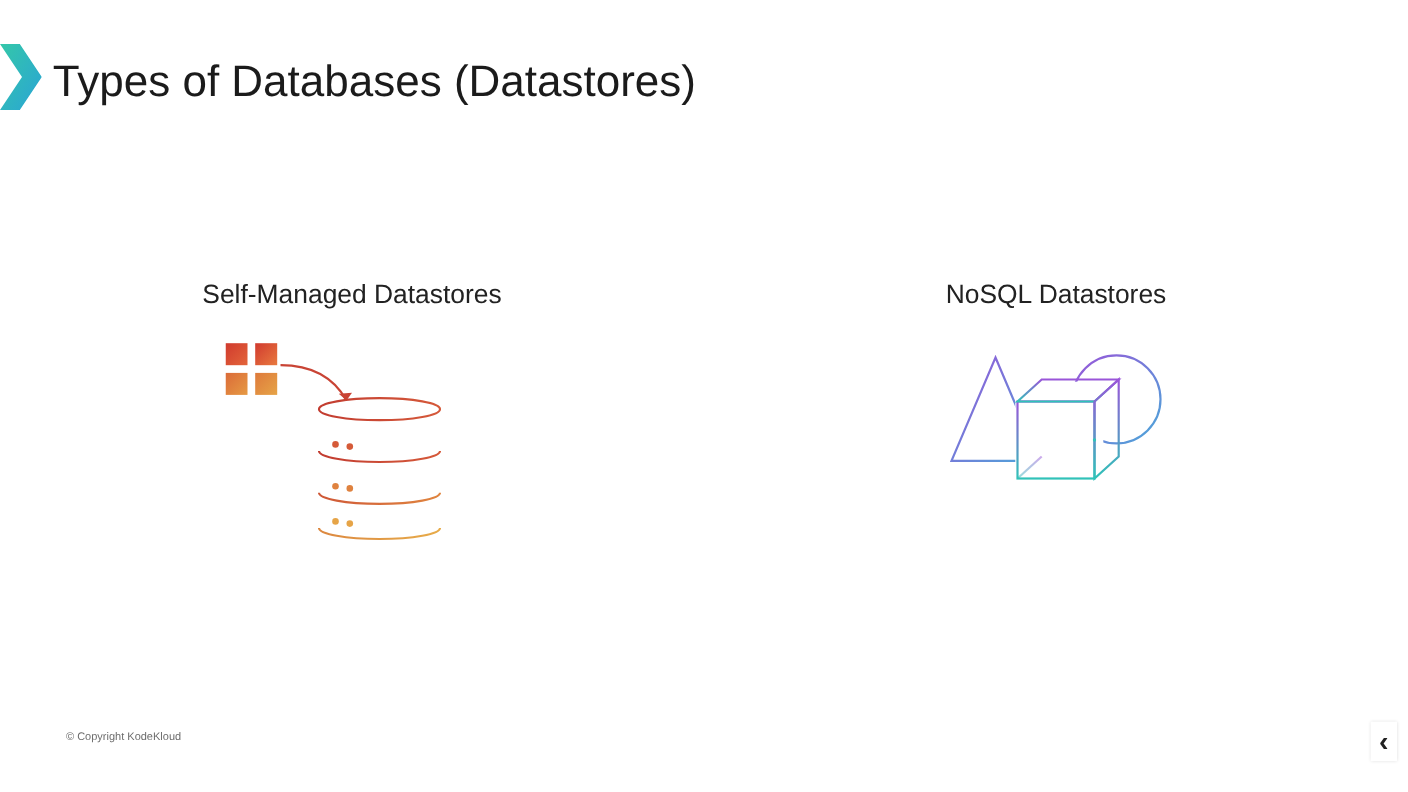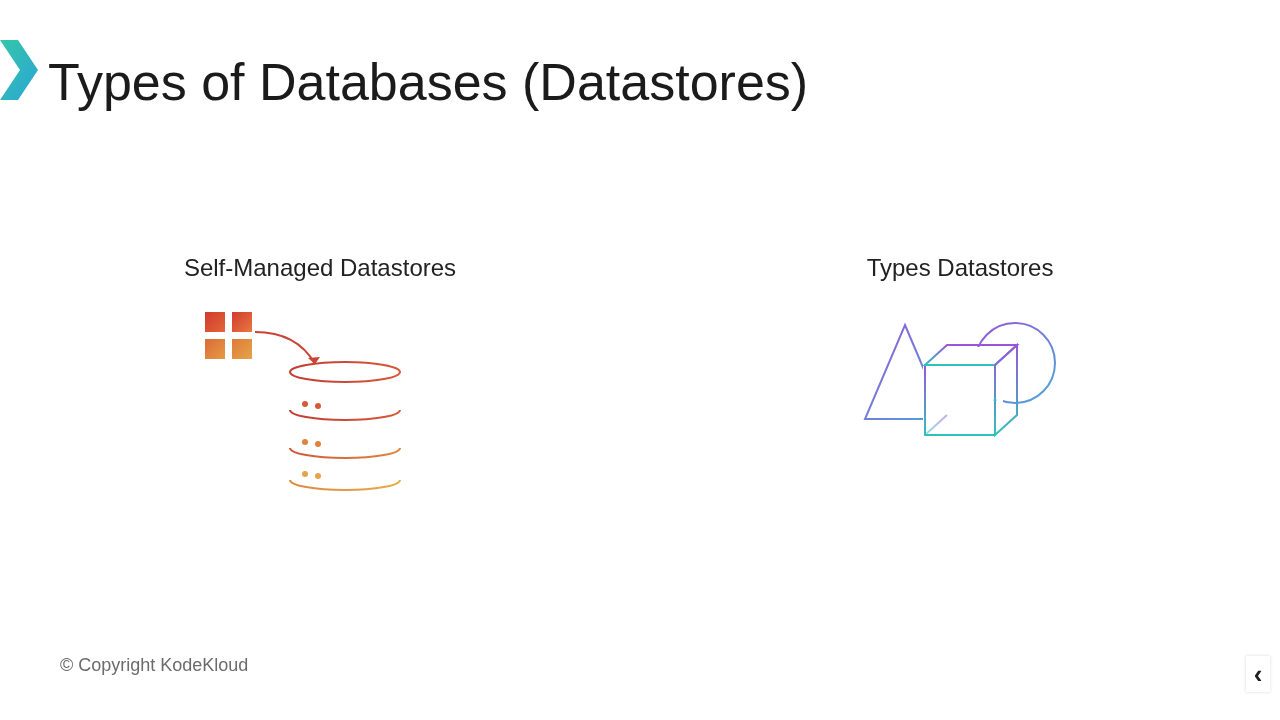--- a/index.html
+++ b/index.html
@@ -14,21 +14,21 @@
   }
   .title-chevron {
     position: absolute;
     top: 40px;
     left: 0;
   }
   .slide-title {
     position: absolute;
     top: 52px;
     left: 48px;
-    font-size: 52px;
+    font-size: 40px;
     font-weight: 400;
     color: #1b1b1b;
   }
   .columns {
     position: absolute;
     top: 254px;
     left: 0;
     width: 1280px;
     display: flex;
     justify-content: space-around;
@@ -49,21 +49,21 @@
   .icon-box {
     height: 190px;
     display: flex;
     align-items: flex-start;
     justify-content: center;
   }
   .footer {
     position: absolute;
     left: 60px;
     bottom: 44px;
-    font-size: 18px;
+    font-size: 10px;
     color: #6c6c6c;
   }
   .back-chevron {
     position: absolute;
     right: 10px;
     bottom: 28px;
     width: 24px;
     height: 36px;
     background: #fff;
     box-shadow: 0 0 3px rgba(0,0,0,0.15);
@@ -153,21 +153,21 @@
           <path d="M0 118 A55 10 0 0 0 110 118" fill="none" stroke="url(#cylBot)" stroke-width="2"></path>
           <circle cx="15" cy="112" r="3" fill="#e6a447"></circle>
           <circle cx="28" cy="114" r="3" fill="#e6a447"></circle>
         </g>
       </svg>
     </div>
   </div>
 
 
   <div class="col">
-    <div class="col-label">Types Datastores</div>
+    <div class="col-label">NoSQL Datastores</div>
     <div class="icon-box">
       <svg width="210" height="140" viewBox="0 0 210 140" style="margin-top:15px">
         <defs>
           <linearGradient id="tri" x1="0" y1="0" x2="1" y2="1">
             <stop offset="0%" stop-color="#9a55d9"></stop>
               <stop offset="100%" stop-color="#4aa8d9"></stop>
           </linearGradient>
           <linearGradient id="circ" x1="0" y1="0" x2="1" y2="1">
             <stop offset="0%" stop-color="#9a55d9"></stop>
               <stop offset="100%" stop-color="#4aa8d9"></stop>

